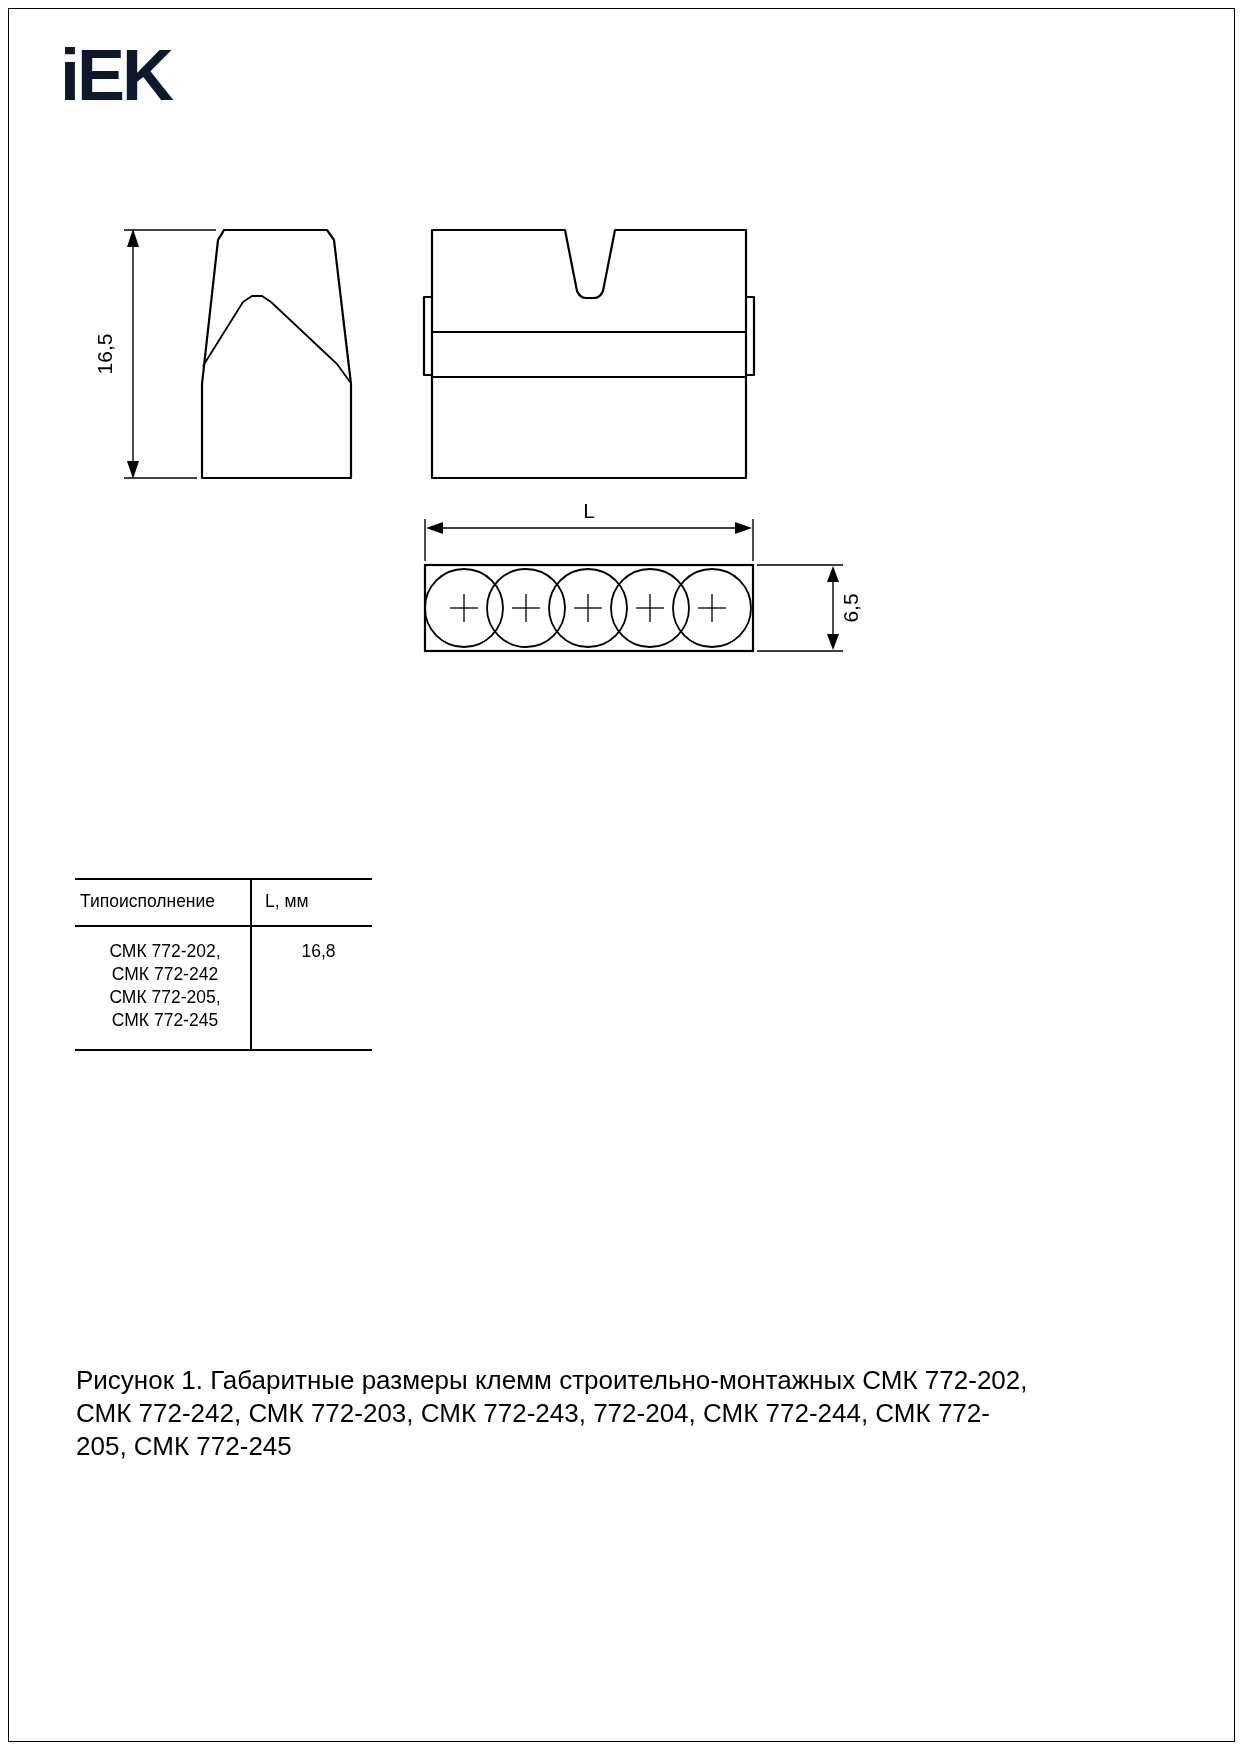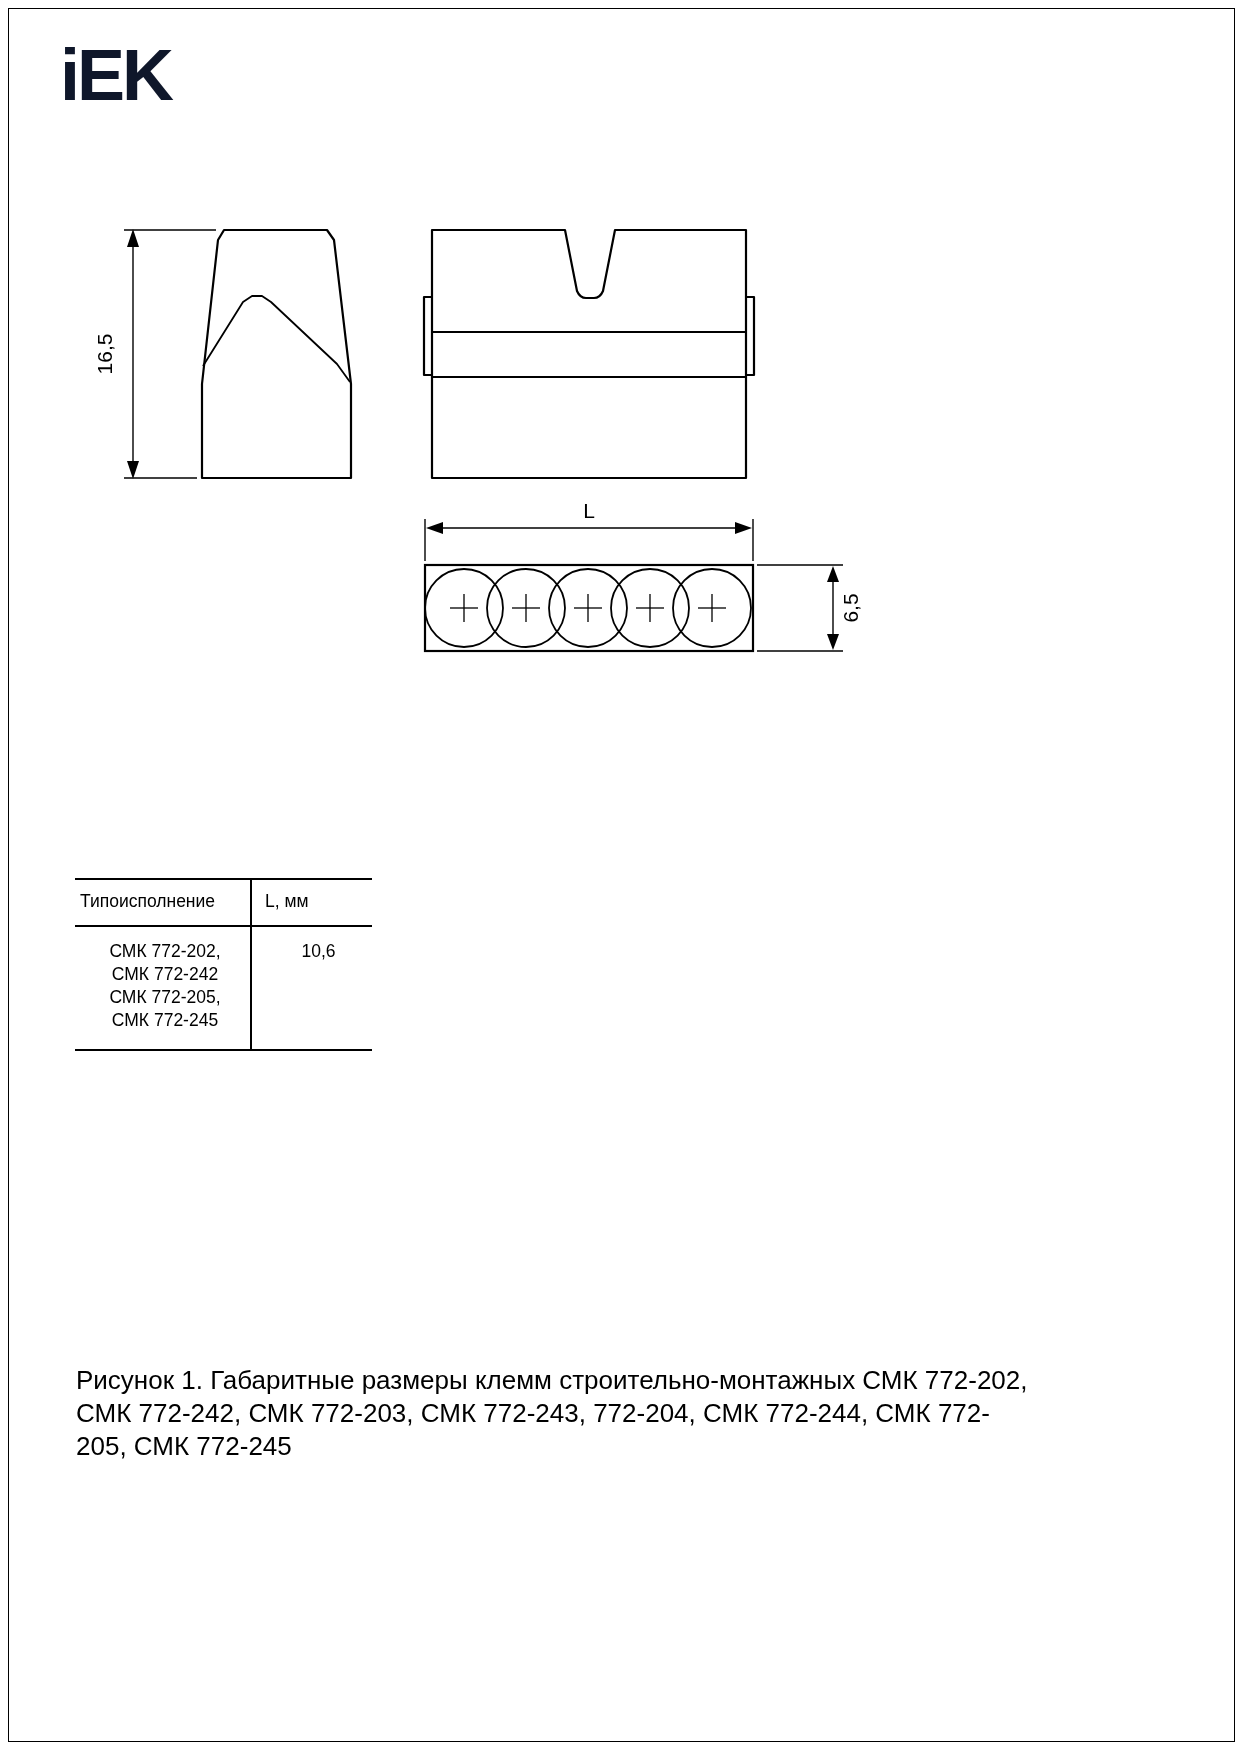--- a/index.html
+++ b/index.html
@@ -144,20 +144,20 @@
         <th class="col-type">Типоисполнение</th>
         <th class="col-l">L, мм</th>
       </tr>
     </thead>
     <tbody>
       <tr>
         <td class="col-type types">СМК 772-202,
 СМК 772-242
 СМК 772-205,
 СМК 772-245</td>
-        <td class="col-l">10,6</td>
+        <td class="col-l">16,8</td>
       </tr>
     </tbody>
   </table>
 
   <div class="figure-caption">Рисунок 1. Габаритные размеры клемм строительно-монтажных СМК 772-202, СМК 772-242, СМК 772-203, СМК 772-243, 772-204, СМК 772-244, СМК 772-205, СМК 772-245</div>
 
 </div>
 
 </body></html>

